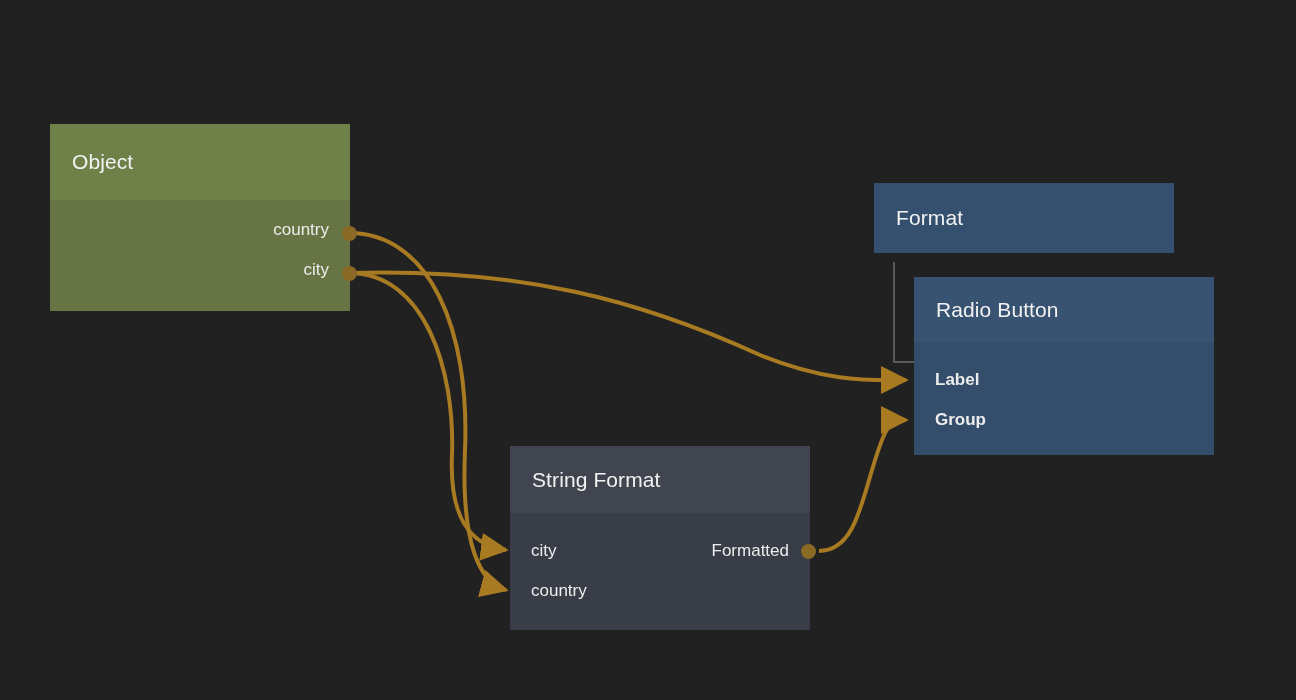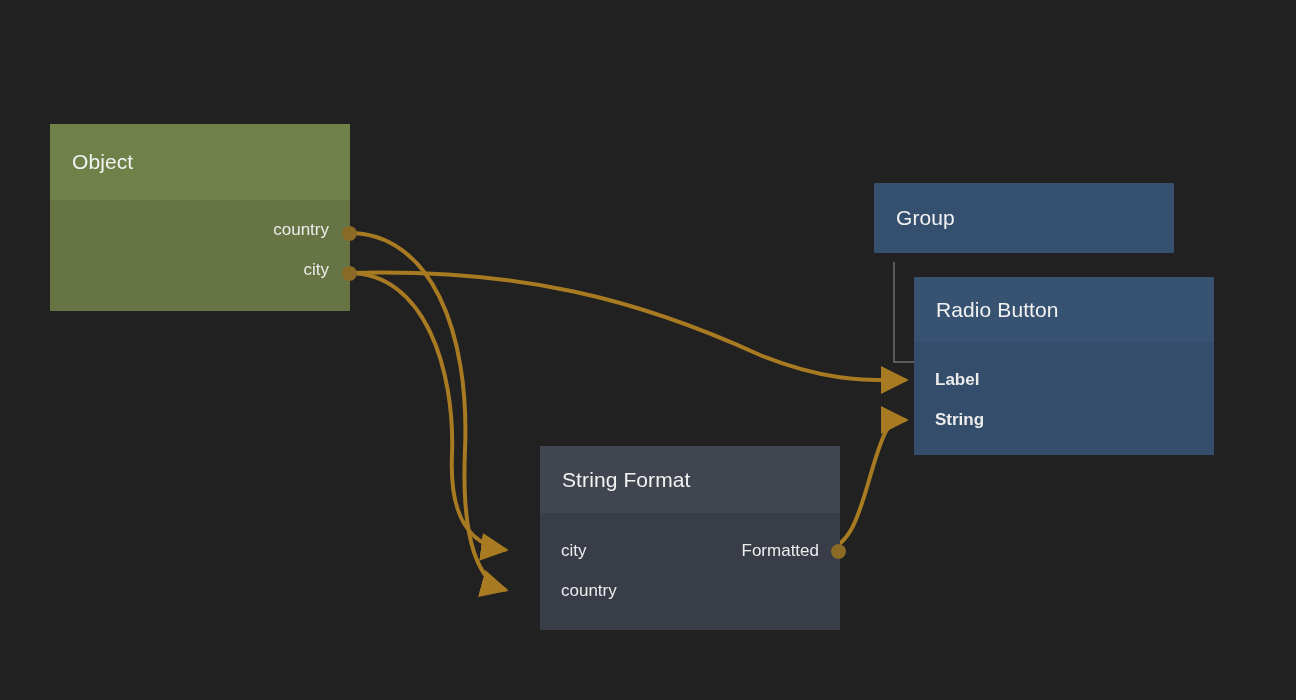--- a/index.html
+++ b/index.html
@@ -64,21 +64,21 @@
   
   #node-group { left: 874px; top: 183px; width: 300px; }
   #node-group .node-header { height: 70px; background: #35506f; }
 
   
   #node-radio { left: 914px; top: 277px; width: 300px; border-radius: 28px; }
   #node-radio .node-header { height: 65px; background: #36517083; background: #375371; }
   #node-radio .node-body   { height: 113px; background: #334d6a; padding-top: 18px; }
 
   
-  #node-string { left: 540px; top: 446px; width: 300px; }
+  #node-string { left: 510px; top: 446px; width: 300px; }
   #node-string .node-header { height: 67px; background: #41454f; }
   #node-string .node-body   { height: 117px; background: #393d47; padding-top: 18px; }
   #node-string .dual-row {
     position: relative;
     display: flex;
     align-items: center;
     justify-content: space-between;
     height: 40px;
     padding: 0 21px;
     font-size: 17px;
@@ -142,34 +142,34 @@
         <span>city</span>
       </div>
     </div>
 
     <span class="port-dot" style="left:292px; top:102px;"></span>
     <span class="port-dot" style="left:292px; top:142px;"></span>
   </div>
 
   <div class="node" id="node-group">
     <div class="node-header">
-      <span>Group</span>
+      <span>Format</span>
     </div>
   </div>
 
   <div class="node" id="node-radio">
     <div class="node-header">
       <span>Radio Button</span>
     </div>
     <div class="node-body">
       <div class="port-row in">
         <span>Label</span>
       </div>
       <div class="port-row in">
-        <span>String</span>
+        <span>Group</span>
       </div>
     </div>
   </div>
 
   <div class="node" id="node-string">
     <div class="node-header">
       <span>String Format</span>
     </div>
     <div class="node-body">
       <div class="dual-row">

